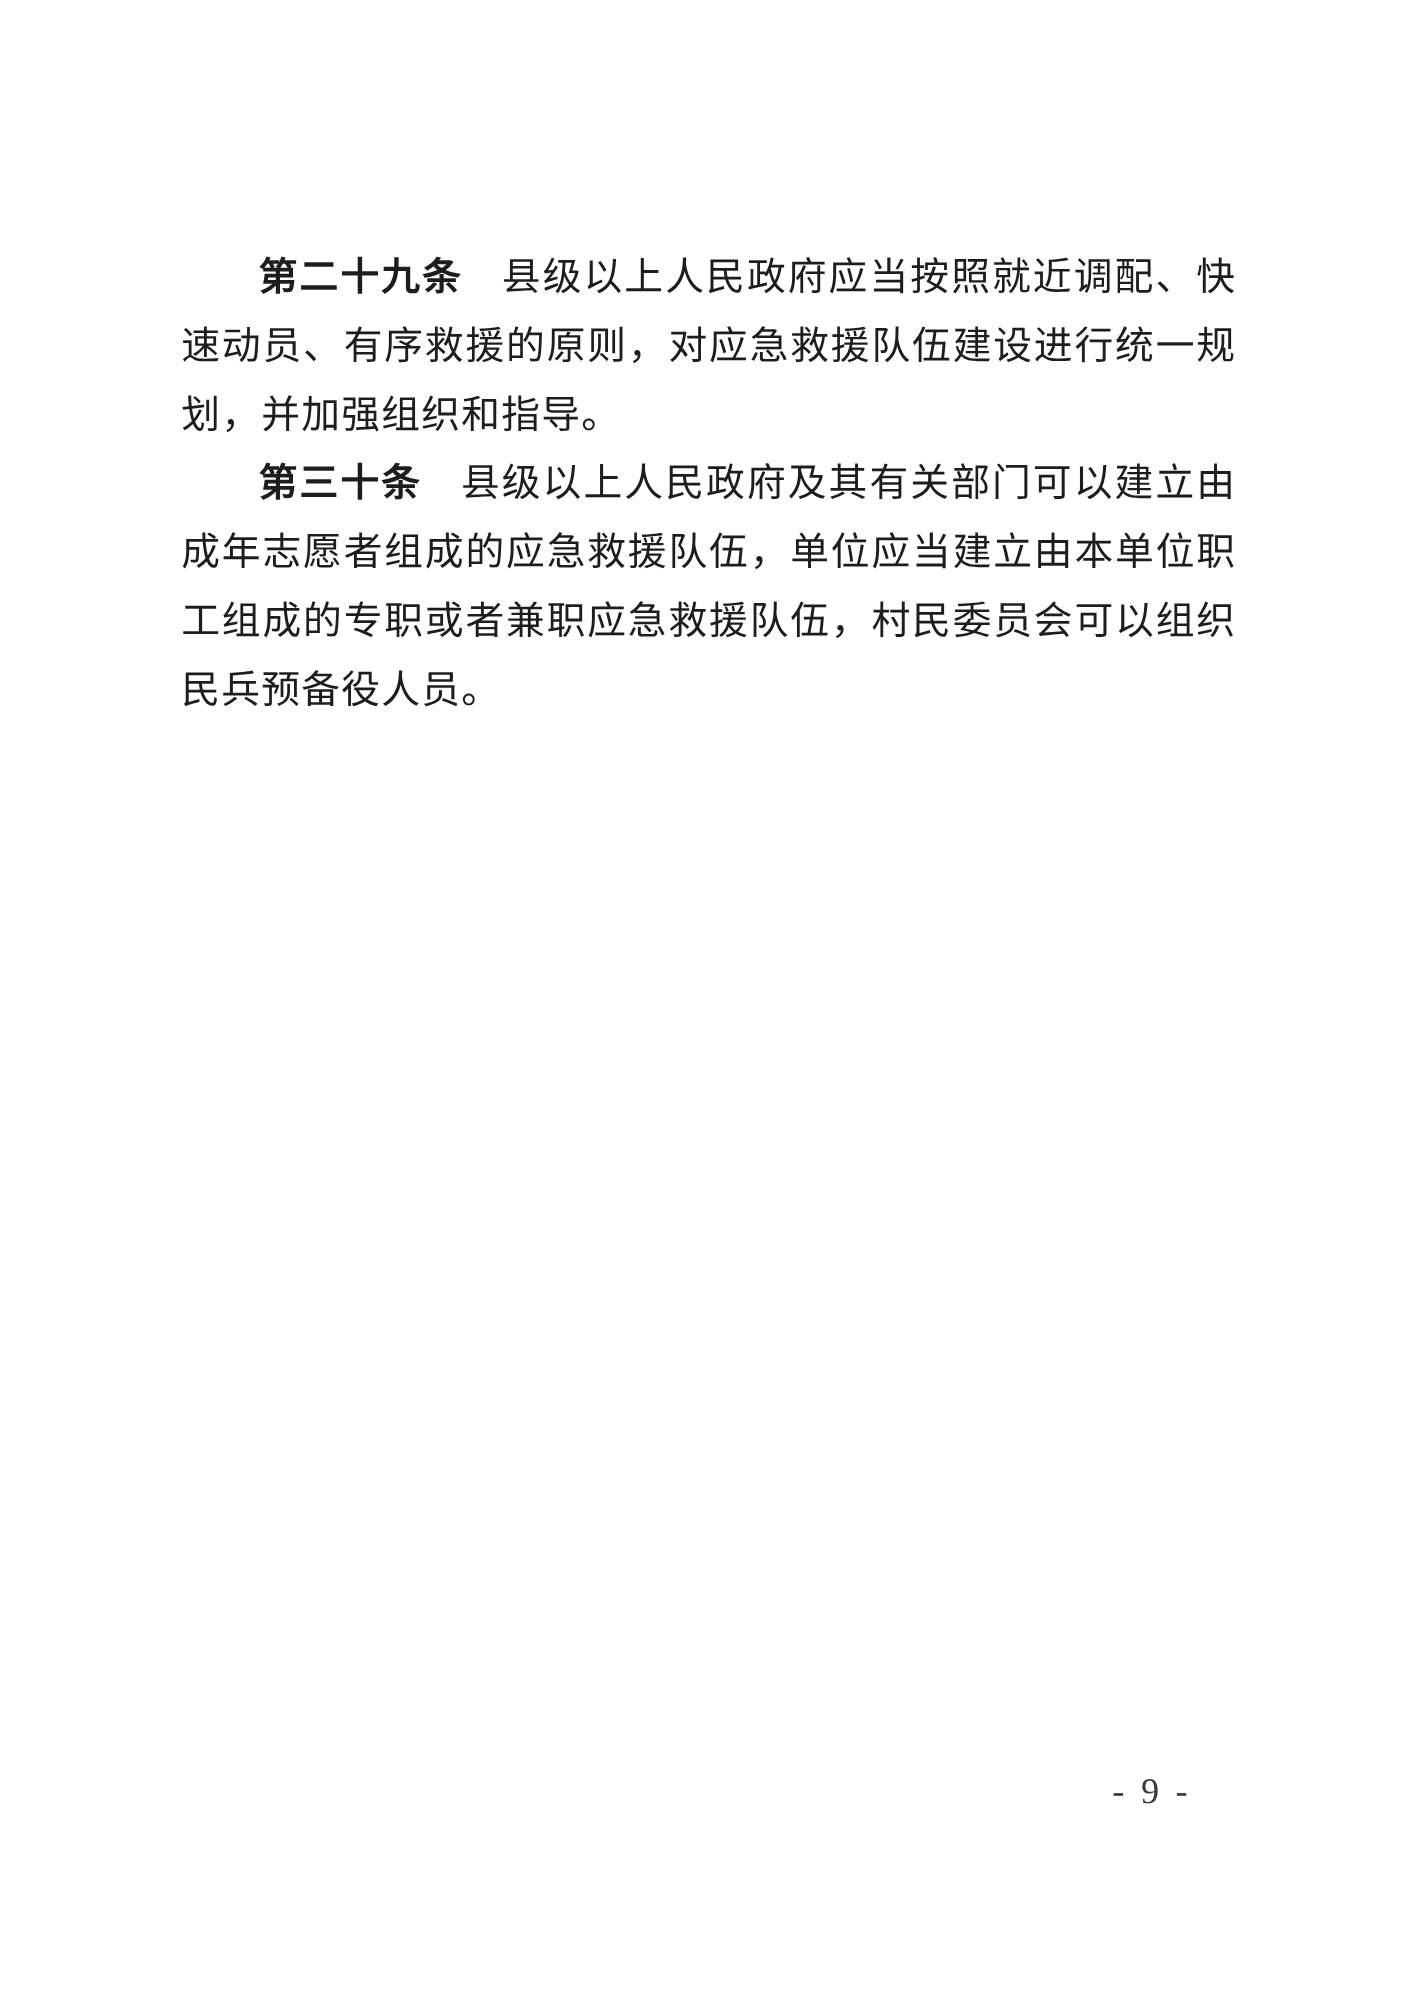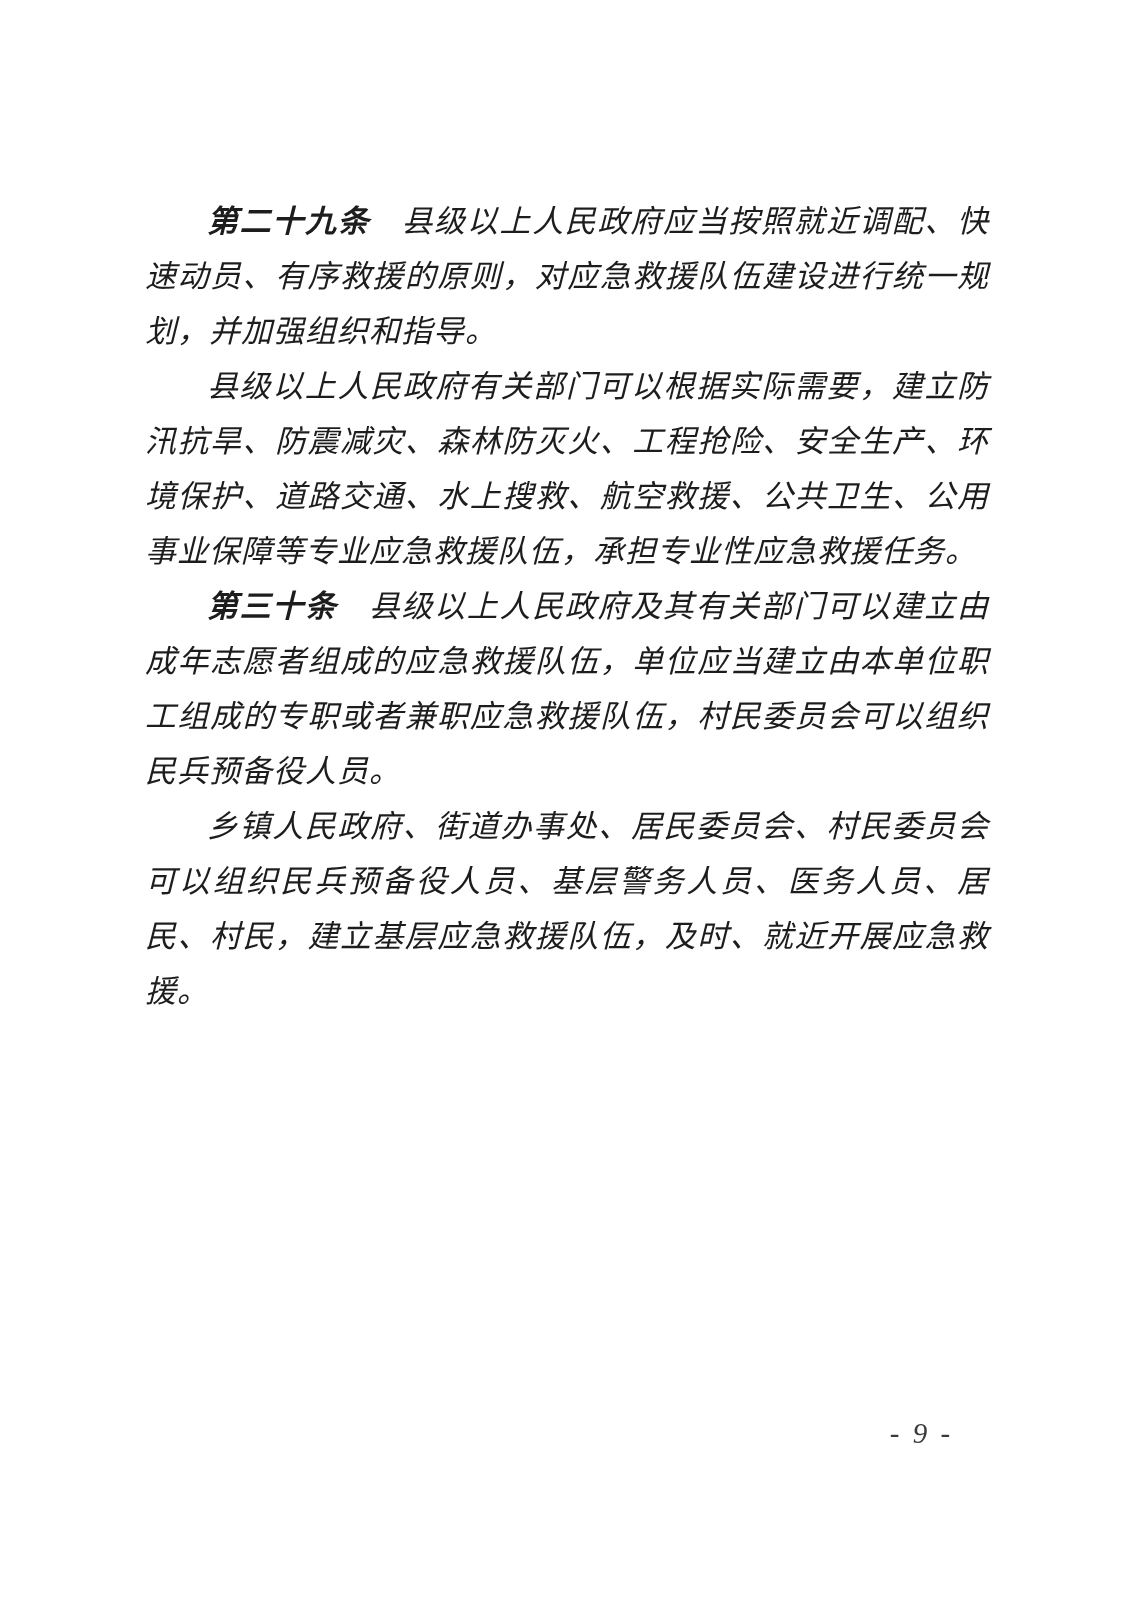--- a/index.html
+++ b/index.html
@@ -7,21 +7,20 @@
     padding: 0;
     background: #ffffff;
   }
   .page {
     position: relative;
     width: 1132px;
     height: 1600px;
     background: #ffffff;
     overflow: hidden;
     font-family: "Liberation Serif", "DejaVu Serif", serif;
-    font-style: italic;
   }
   .text-block {
     position: absolute;
     left: 145px;
     top: 194px;
     width: 844px;
     font-size: 31px;
     line-height: 55px;
     letter-spacing: 1px;
     color: #1d1d1d;
@@ -52,24 +51,22 @@
 </style>
 </head>
 <body>
 
 <div class="page">
 
   <div class="text-block" id="doc-body">
     <p><b class="article-no">第二十九条</b><span>县级以上人民政府应当按照就近调配、快速动员、有序救援的原则，对应急救援队伍建设进行统一规划，并加强组织和指导。</span></p>
 
 
-    <p><span>县级以上人民政府有关部门可以根据实际需要，建立防汛抗旱、防震减灾、森林防灭火、工程抢险、安全生产、环境保护、道路交通、水上搜救、航空救援、公共卫生、公用事业保障等专业应急救援队伍，承担专业性应急救援任务。</span></p>
 
 
     <p><b class="article-no">第三十条</b><span>县级以上人民政府及其有关部门可以建立由成年志愿者组成的应急救援队伍，单位应当建立由本单位职工组成的专职或者兼职应急救援队伍，村民委员会可以组织民兵预备役人员。</span></p>
 
-    <p><span>乡镇人民政府、街道办事处、居民委员会、村民委员会可以组织民兵预备役人员、基层警务人员、医务人员、居民、村民，建立基层应急救援队伍，及时、就近开展应急救援。</span></p>
 
   </div>
 
   <div class="page-number">- 9 -</div>
 
 </div>
 
 </body></html>

